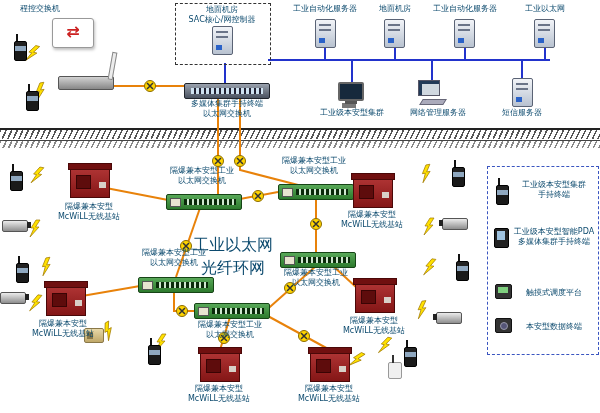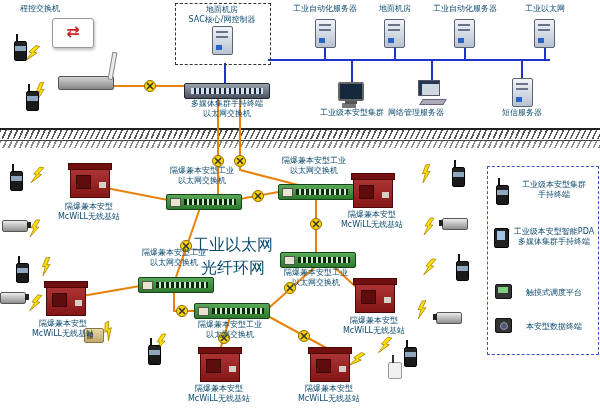--- a/index.html
+++ b/index.html
@@ -210,21 +210,21 @@
   <div class="lbl" style="left:2px;top:4px;width:76px">程控交换机</div>
   <div class="lbl" style="left:176px;top:5px;width:92px">地面机房</div>
   <div class="lbl" style="left:176px;top:15px;width:92px">SAC核心/网控制器</div>
   <div class="lbl" style="left:177px;top:99px;width:100px">多媒体集群手持终端
 以太网交换机</div>
   <div class="lbl" style="left:283px;top:4px;width:84px">工业自动化服务器</div>
   <div class="lbl" style="left:353px;top:4px;width:84px">地面机房</div>
   <div class="lbl" style="left:423px;top:4px;width:84px">工业自动化服务器</div>
   <div class="lbl" style="left:503px;top:4px;width:84px">工业以太网</div>
   <div class="lbl" style="left:310px;top:108px;width:84px">工业级本安型集群</div>
-  <div class="lbl" style="left:374px;top:108px;width:84px">网络管理服务器</div>
+  <div class="lbl" style="left:396px;top:108px;width:84px">网络管理服务器</div>
   <div class="lbl" style="left:480px;top:108px;width:84px">短信服务器</div>
 
   <div class="lbl title" style="left:178px;top:233px;width:110px">工业以太网
 光纤环网</div>
 
   <div class="lbl" style="left:152px;top:166px;width:100px">隔爆兼本安型工业
 以太网交换机</div>
   <div class="lbl" style="left:264px;top:156px;width:100px">隔爆兼本安型工业
 以太网交换机</div>
   <div class="lbl" style="left:124px;top:248px;width:100px">隔爆兼本安型工业

